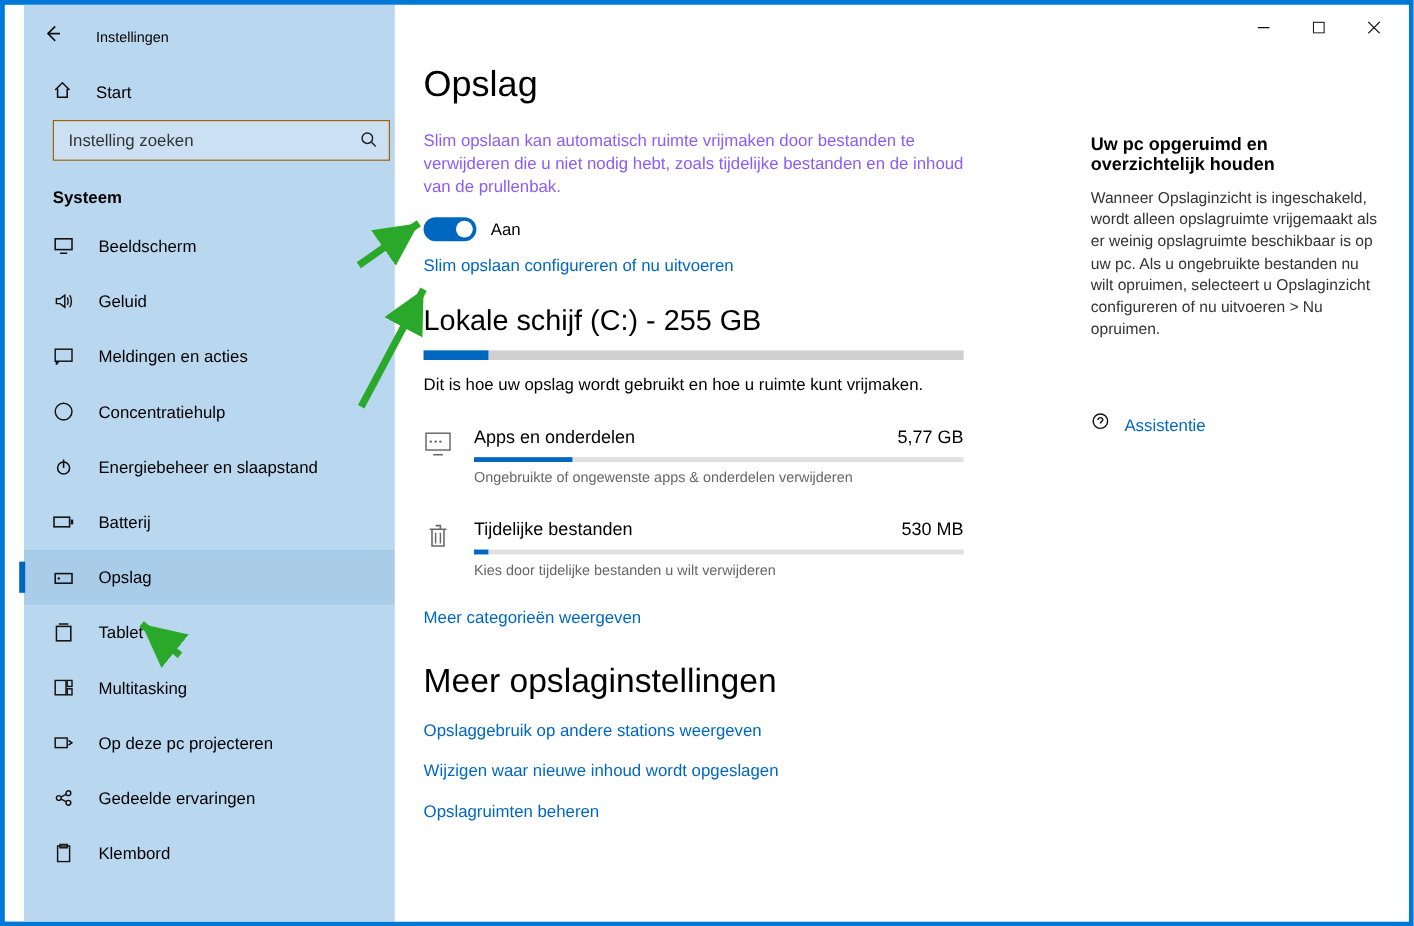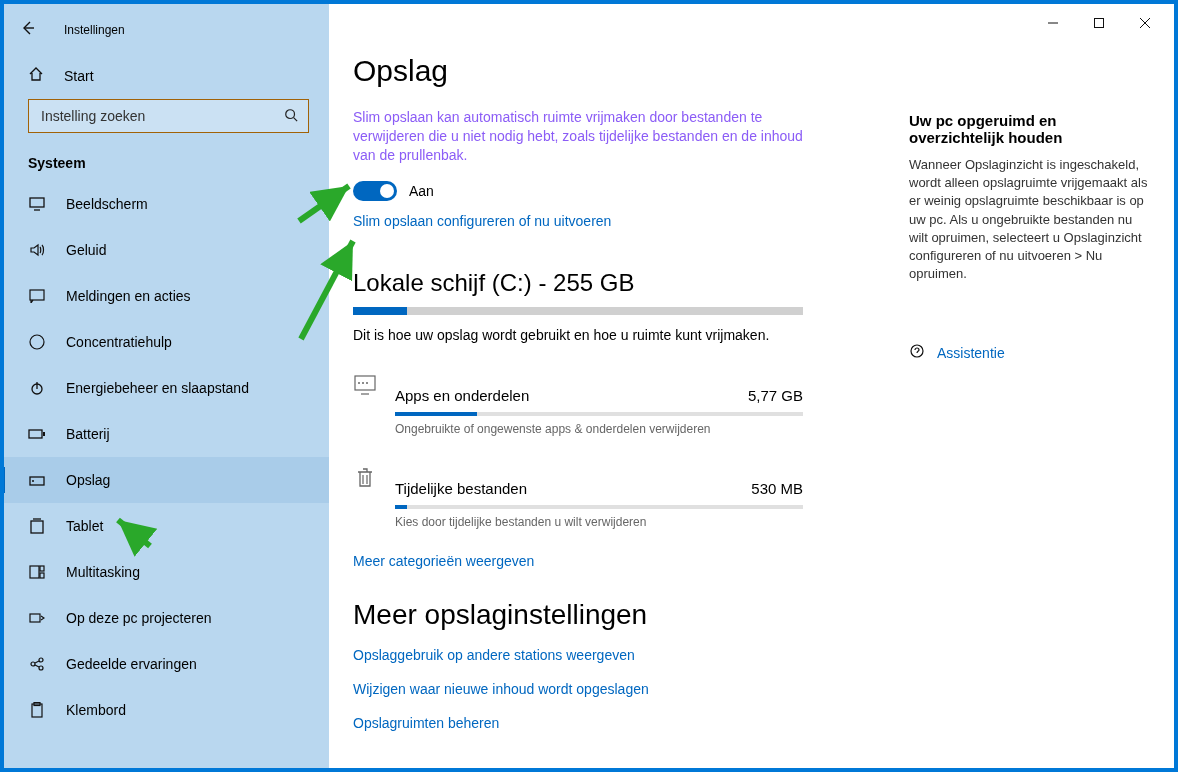--- a/index.html
+++ b/index.html
@@ -7,21 +7,21 @@
     margin: 0;
     width: 1178px;
     height: 772px;
     background: #fff;
     border: 4px solid #0078d7;
     overflow: hidden;
     position: relative;
   }
   .sidebar {
     position: absolute;
-    left: 0; top: 0;
+    left: 16px; top: 0;
     width: 325px; height: 764px;
     background: #b9d7ef;
     padding-top: 8px;
   }
   .sidebar .topbar {
     display: flex; align-items: center;
     padding: 8px 12px 12px 12px;
   }
   .sidebar .topbar .back { width: 24px; text-align: center; font-size: 16px; }
   .sidebar .topbar .title { margin-left: 24px; font-size: 12px; }
@@ -88,40 +88,40 @@
   .toggle {
     width: 44px; height: 20px; border-radius: 10px;
     background: #0067c0; position: relative;
   }
   .toggle .knob {
     position: absolute; right: 3px; top: 3px;
     width: 14px; height: 14px; border-radius: 50%; background: #fff;
   }
   .toggle-label { font-size: 14px; }
   .link { color: #0067c0; font-size: 14px; cursor: pointer; }
-  .disk-title { font-weight: 400; font-size: 24px; margin: 40px 0 10px 0; }
+  .disk-title { font-weight: 400; font-size: 24px; margin: 25px 0 10px 0; }
   .storage-bar {
     width: 450px; height: 8px; background: #d0d0d0; position: relative;
   }
   .storage-bar .fill {
     position: absolute; left:0; top:0; bottom:0;
     background: #0067c0;
   }
   .storage-stats { display:flex; justify-content:space-between; font-size:13px; color:#555; margin-top:6px; }
   .subdesc { font-size:14px; margin-top:12px; }
   .categories { margin-top:20px; }
   .cat {
     display:flex; align-items:flex-start; gap:18px;
     padding: 8px 0 20px 0;
   }
   .cat .icon {
     width:24px; height:24px; color:#555; flex-shrink:0; margin-top:2px;
     display:flex; align-items:center; justify-content:center;
   }
-  .cat .body { flex:1;margin-top:16px; }
+  .cat .body { flex:1; }
   .cat .line1 { display:flex; justify-content:space-between; font-size:15px; }
   .cat .bar { height:4px; background:#e0e0e0; margin:8px 0 6px 0; position:relative; }
   .cat .bar .fill { position:absolute; left:0; top:0; bottom:0; background:#0067c0; }
   .cat .hint { font-size:12px; color:#666; }
   h2 { font-weight: 400; font-size: 28px; margin: 30px 0 16px 0; }
   .more-links .link { display:block; margin: 10px 0 18px 0; }
 
   .right-col {
     position: absolute; left: 580px; top: 108px; width: 240px;
   }

